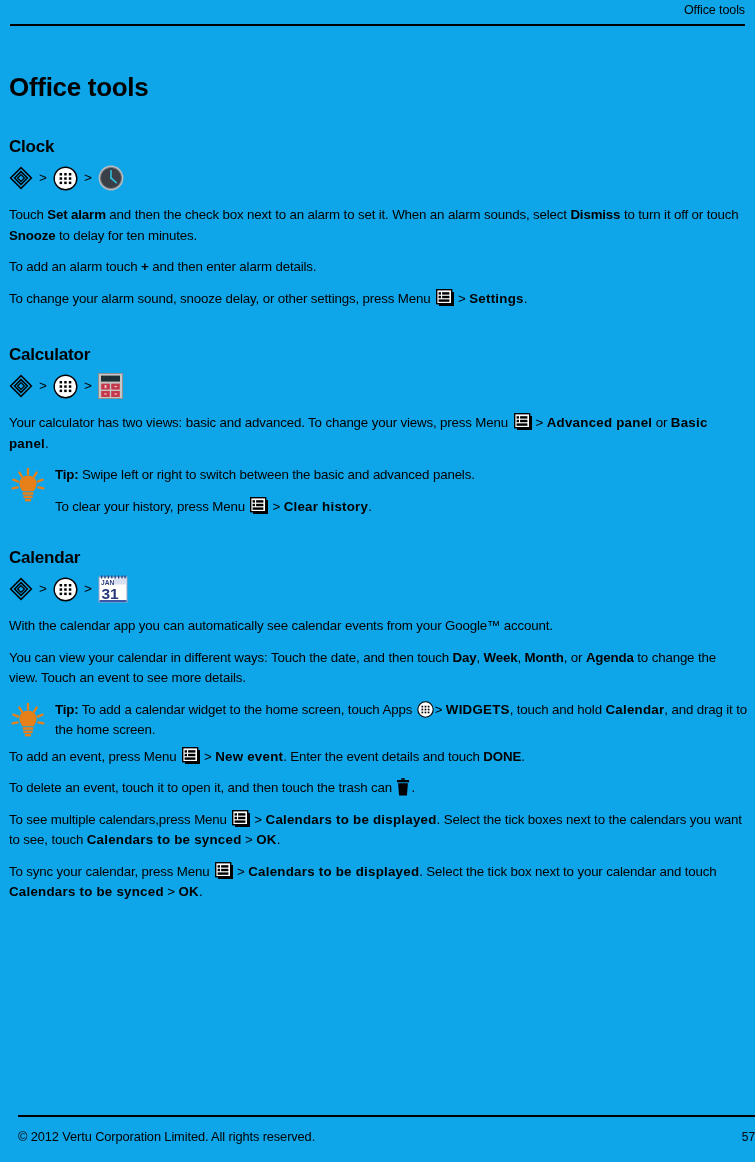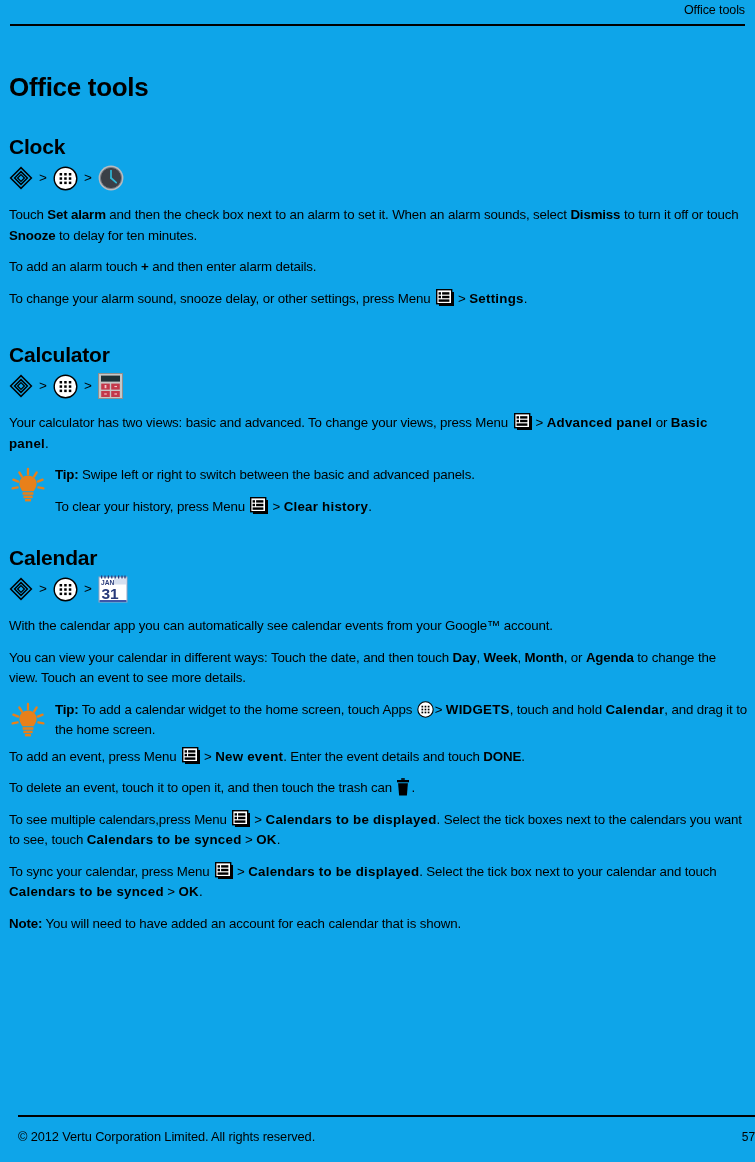--- a/index.html
+++ b/index.html
@@ -56,21 +56,21 @@
 
   h1.doc-title {
     font-size: 26px;
     line-height: 30px;
     font-weight: bold;
     margin: 0 0 34px 0;
     letter-spacing: -0.3px;
   }
 
   h2.section-title {
-    font-size: 21px;
+    font-size: 17px;
     line-height: 22px;
     font-weight: bold;
     margin: 0 0 6px 0;
     letter-spacing: -0.2px;
   }
 
   p.para {
     font-size: 13.3px;
     line-height: 20.5px;
     margin: 0 0 11px 0;
@@ -524,23 +524,20 @@
               <rect x="2.6" y="3.2" width="2.4" height="2.4"></rect>
               <rect x="6.1" y="3.2" width="7.3" height="2.4"></rect>
               <rect x="2.6" y="6.8" width="2.4" height="2.4"></rect>
               <rect x="6.1" y="6.8" width="7.3" height="2.4"></rect>
               <rect x="2.6" y="10.4" width="10.8" height="2.4"></rect>
             </g>
           </svg>
         </span><span>&gt;</span> <b class="bold-sp">Calendars to be displayed</b><span>. Select the tick box next to your calendar and touch </span><b class="bold-sp">Calendars to be synced</b><span> &gt; </span><b class="bold-sp">OK</b><span>.</span>
       </p>
 
-      <p class="para">
-        <b>Note:</b><span> You will need to have added an account for each calendar that is shown.</span>
-      </p>
     </div>
 
   </div>
 
   <div class="page-footer">
     <div class="footer-rule"></div>
     <div class="footer-row">
       <span>© 2012 Vertu Corporation Limited. All rights reserved.</span>
       <span class="footer-page-num">57</span>
     </div>

